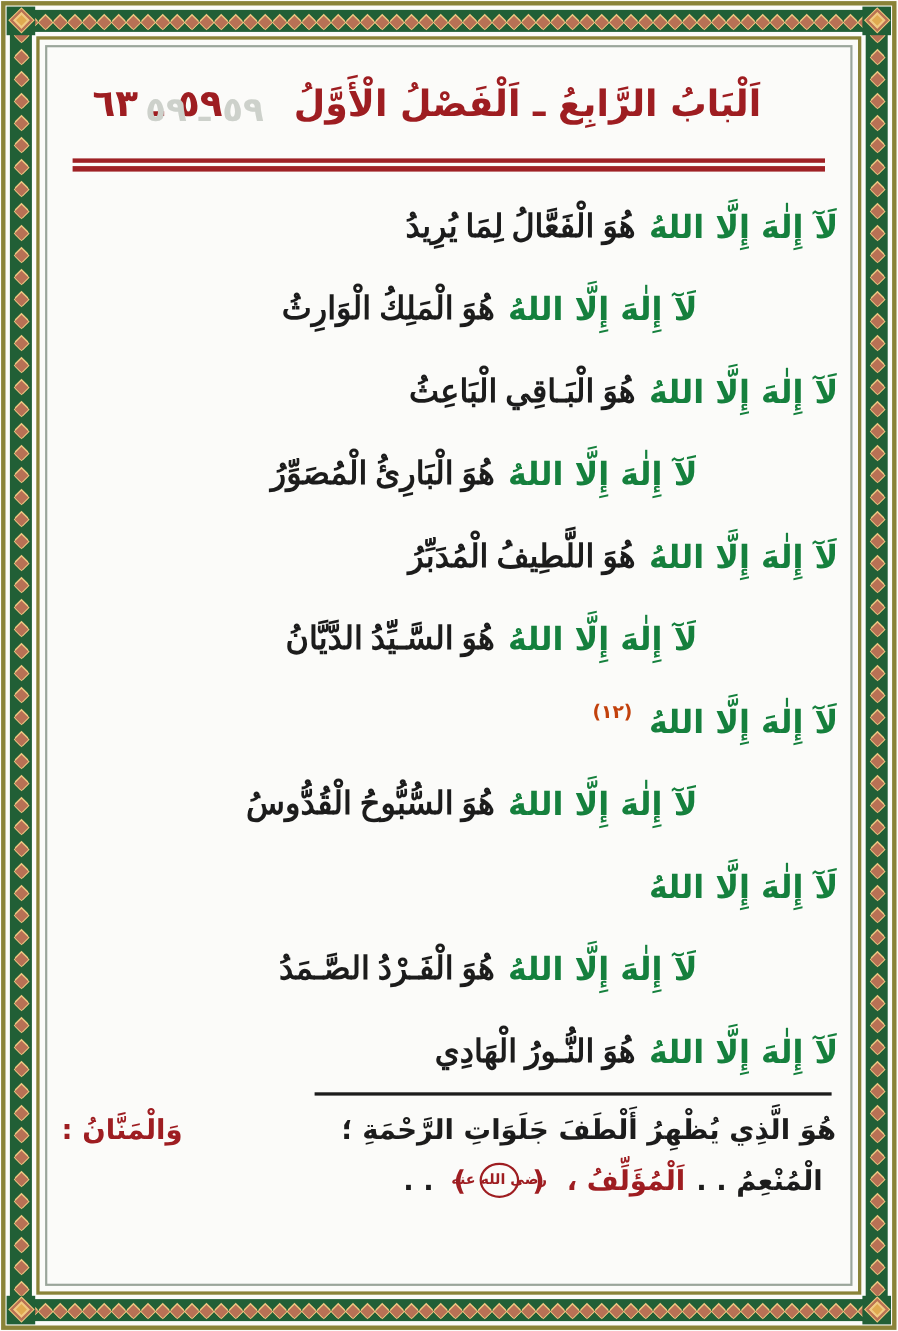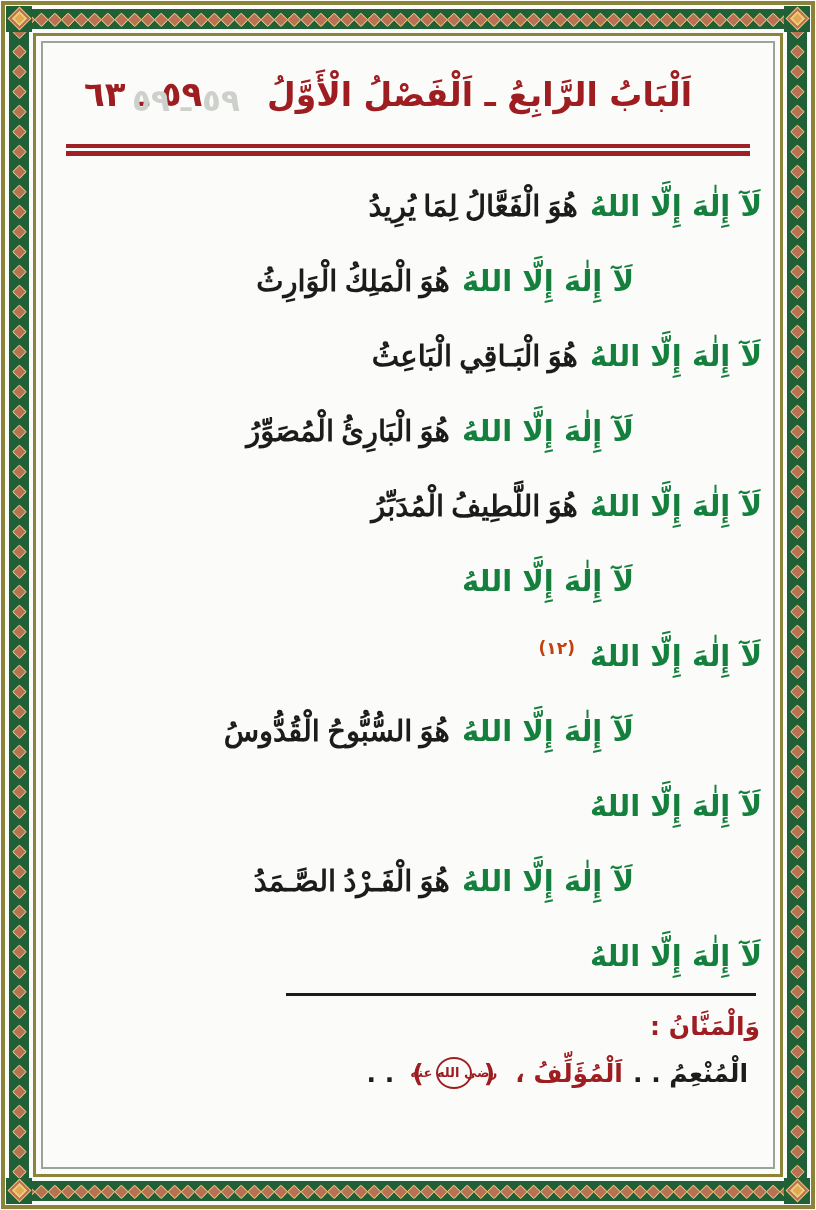--- a/index.html
+++ b/index.html
@@ -128,45 +128,48 @@
       <div class="line indent">
         <span class="red">لَآ إِلٰهَ إِلَّا اللهُ</span>
         <span class="blk">هُوَ الْبَارِئُ الْمُصَوِّرُ</span>
       </div>
       <div class="line">
         <span class="red">لَآ إِلٰهَ إِلَّا اللهُ</span>
         <span class="blk">هُوَ اللَّطِيفُ الْمُدَبِّرُ</span>
       </div>
       <div class="line indent">
         <span class="red">لَآ إِلٰهَ إِلَّا اللهُ</span>
+        <span class="blk">هُوَ السَّـيِّدُ الدَّيَّانُ</span>
       </div>
       <div class="line">
         <span class="red">لَآ إِلٰهَ إِلَّا اللهُ</span>
         <sup>(١٢)</sup>
       </div>
       <div class="line indent">
         <span class="red">لَآ إِلٰهَ إِلَّا اللهُ</span>
         <span class="blk">هُوَ السُّبُّوحُ الْقُدُّوسُ</span>
       </div>
       <div class="line">
         <span class="red">لَآ إِلٰهَ إِلَّا اللهُ</span>
       </div>
       <div class="line indent">
         <span class="red">لَآ إِلٰهَ إِلَّا اللهُ</span>
         <span class="blk">هُوَ الْفَـرْدُ الصَّـمَدُ</span>
       </div>
       <div class="line">
         <span class="red">لَآ إِلٰهَ إِلَّا اللهُ</span>
+        <span class="blk">هُوَ النُّـورُ الْهَادِي</span>
       </div>
     </div>
 
     <div class="fn-sep"></div>
 
     <div class="footnote">
       <div class="fn-line1">
+        <span class="fn-blk">هُوَ الَّذِي يُظْهِرُ أَلْطَفَ جَلَوَاتِ الرَّحْمَةِ ؛</span>
         <span class="fn-red">وَالْمَنَّانُ :</span>
       </div>
       <div class="fn-line2">
         <span class="fn-blk">الْمُنْعِمُ . .</span>
         <span class="fn-red">اَلْمُؤَلِّفُ ،</span>
         <span class="fn-red">(</span>
         <span class="seal">رضي الله عنه</span>
         <span class="fn-red">)</span>
         <span class="fn-blk" style="margin-right:8px;">. .</span>
       </div>

